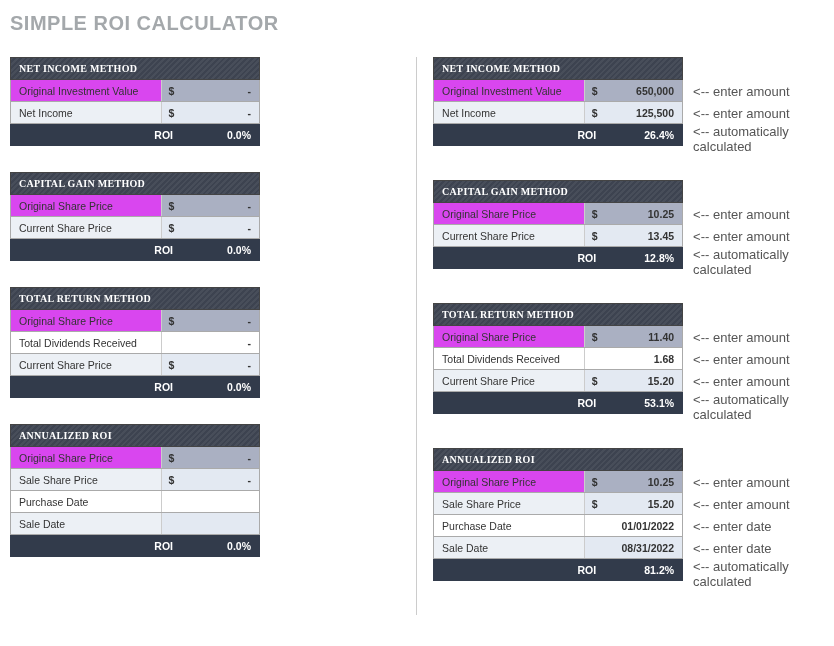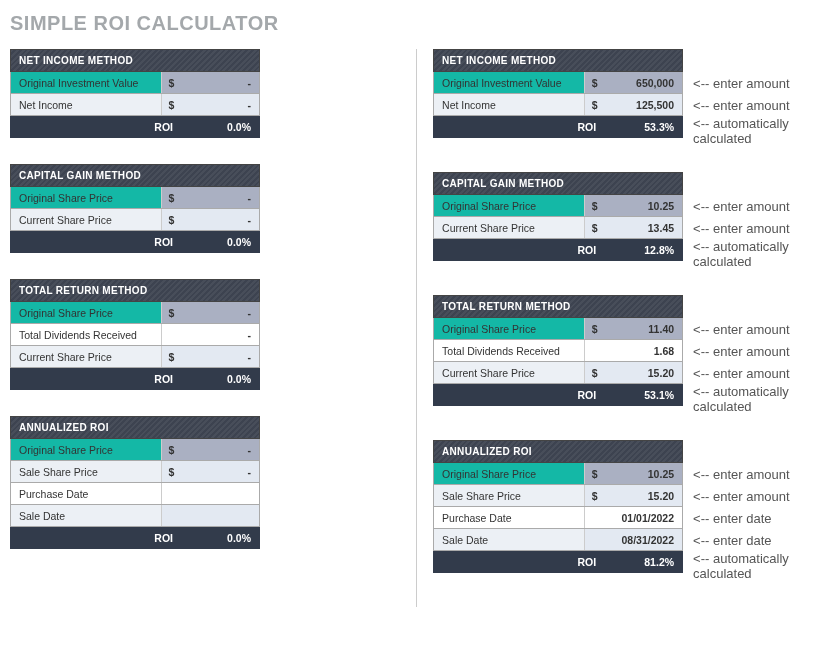--- a/index.html
+++ b/index.html
@@ -9,21 +9,21 @@
     padding: 12px 10px;
     font-size: 11px;
     color: #333;
     width: 834px;
   }
   .title {
     font-size: 20px;
     font-weight: bold;
     letter-spacing: 0.5px;
     color: #a4a8ab;
-    margin-bottom: 14px;
+    margin-bottom: 22px;
   }
   .columns {
     display: flex;
     gap: 0;
   }
   .col {
     width: 410px;
     position: relative;
   }
   .col.left {
@@ -50,20 +50,21 @@
       rgba(255,255,255,0.06) 2px,
       transparent 2px,
       transparent 4px
     );
     color: #fff;
     font-weight: bold;
     font-size: 10px;
     padding: 5px 8px;
     border: 1px solid #444;
     letter-spacing: 0.3px;
+    font-family: Liberation Serif, serif;
   }
   .row {
     display: flex;
     border-left: 1px solid #aaa;
     border-right: 1px solid #aaa;
     border-bottom: 1px solid #aaa;
     height: 22px;
     align-items: stretch;
   }
   .row .label {
@@ -85,21 +86,21 @@
   .row .value {
     flex: 1;
     padding: 4px 8px;
     text-align: right;
     font-weight: bold;
     font-size: 10.5px;
     display: flex;
     align-items: center;
     justify-content: flex-end;
   }
-  .row.shade-blue .label { background: #14b8a6; }
+  .row.shade-blue .label { background: #d946ef; }
   .row.shade-blue .currency { background: #aab0c2; }
   .row.shade-blue .value { background: #aab0c2; }
   .row.shade-light .label { background: #ecf0f5; }
   .row.shade-light .currency { background: #e3e9f2; }
   .row.shade-light .value { background: #e3e9f2; }
   .row.shade-white .label { background: #fff; }
   .row.shade-white .currency { background: #fff; }
   .row.shade-white .value { background: #fff; }
   .row.result {
     background: #fdba74;
@@ -297,21 +298,21 @@
         <div class="row shade-light">
           <div class="label">Net Income</div>
           <div class="currency">$</div>
           <div class="value">125,500</div>
         </div>
         <div class="hint-outer">&lt;-- enter amount</div>
       </div>
       <div class="row-wrap">
         <div class="row result">
           <div class="label">ROI</div>
-          <div class="value">53.3%</div>
+          <div class="value">26.4%</div>
         </div>
         <div class="hint-outer">&lt;-- automatically calculated</div>
       </div>
     </div>
 
     <div class="block">
       <div class="section-header-wrap">
           <div class="section-header">CAPITAL GAIN METHOD</div>
           <div class="spacer"></div>
         </div>

